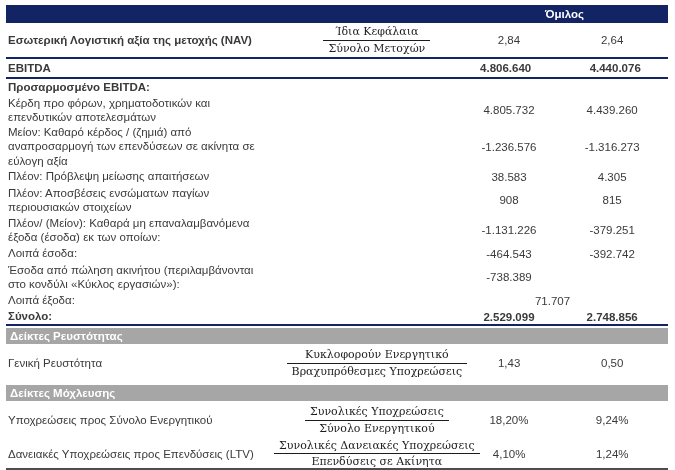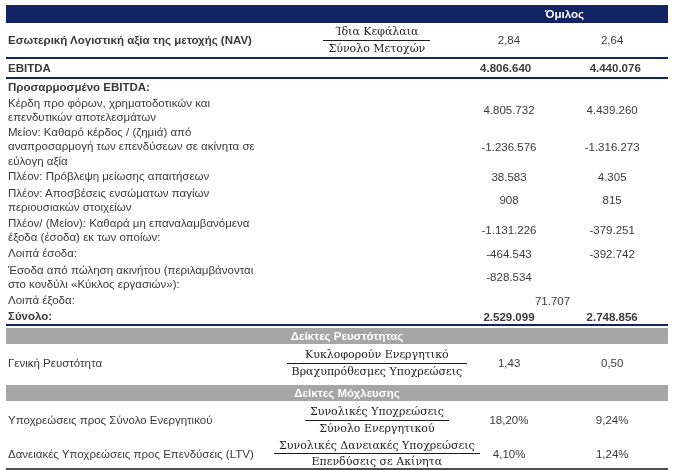--- a/index.html
+++ b/index.html
@@ -32,21 +32,21 @@
   .u-dark{border-bottom:2px solid #4d4d4d;}
   .frac{
     display:inline-block;font-family:"DejaVu Serif",serif;font-size:11px;
     line-height:1.2;color:var(--frac-ink);text-align:center;white-space:nowrap;
   }
   .frac .num{display:block;border-bottom:1px solid var(--frac-ink);padding:0 5px 1px 5px;}
   .frac .den{display:block;padding:1px 5px 0 5px;}
   .frac.italic{}
   .section-band{
     box-sizing:border-box;height:16px;line-height:16px;background:var(--band);
-    color:#ffffff;font-weight:bold;font-size:11.5px;padding-left:20px;text-align:center;
+    color:#ffffff;font-weight:bold;font-size:11.5px;padding-left:4px;
   }
   .mt2{margin-top:2px;}
   .mt3{margin-top:3px;}
 </style>
 </head>
 <body>
 
 <div class="doc">
   <div class="group-bar">
     <div class="g-spacer"></div>
@@ -114,21 +114,21 @@
       <div class="row" style="min-height: 17px;">
         <div class="c-label">Λοιπά έσοδα:</div>
         <div class="c-frac"></div>
         <div class="c-v1">-464.543</div>
         <div class="c-v2">-392.742</div>
       </div>
       <div class="row" style="min-height: 30px;">
         <div class="c-label">Έσοδα από πώληση ακινήτου (περιλαμβάνονται
 στο κονδύλι «Κύκλος εργασιών»):</div>
         <div class="c-frac"></div>
-        <div class="c-v1">-828.534</div>
+        <div class="c-v1">-738.389</div>
         <div class="c-v2"></div>
       </div>
       <div class="row" style="min-height: 17px; gap: 21px;">
         <div class="c-label">Λοιπά έξοδα:</div>
         <div class="c-frac"></div>
         <div class="c-v1">71.707</div>
       </div>
       <div class="row u-navy" style="min-height: 17px;">
         <div class="c-label bold">Σύνολο:</div>
         <div class="c-frac"></div>

